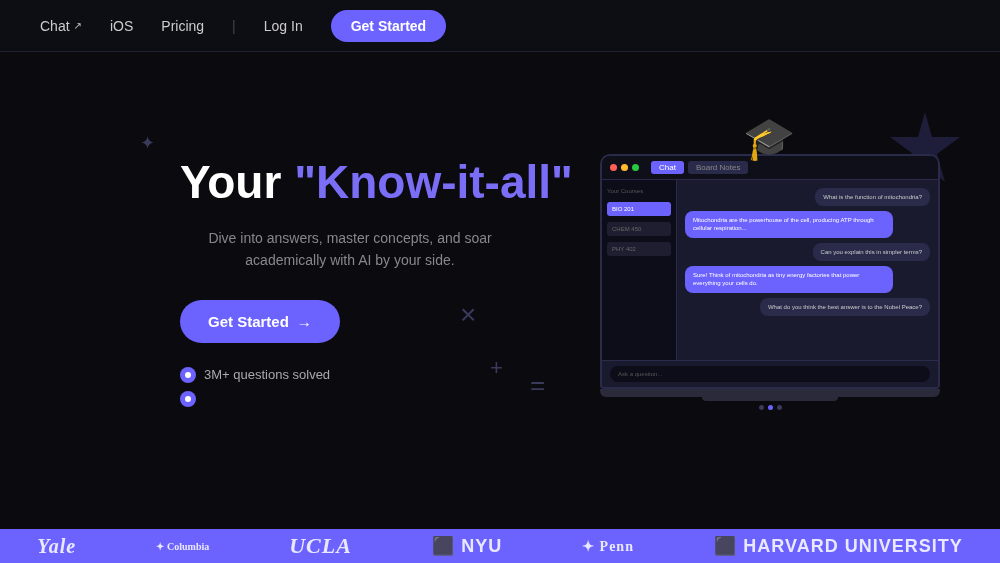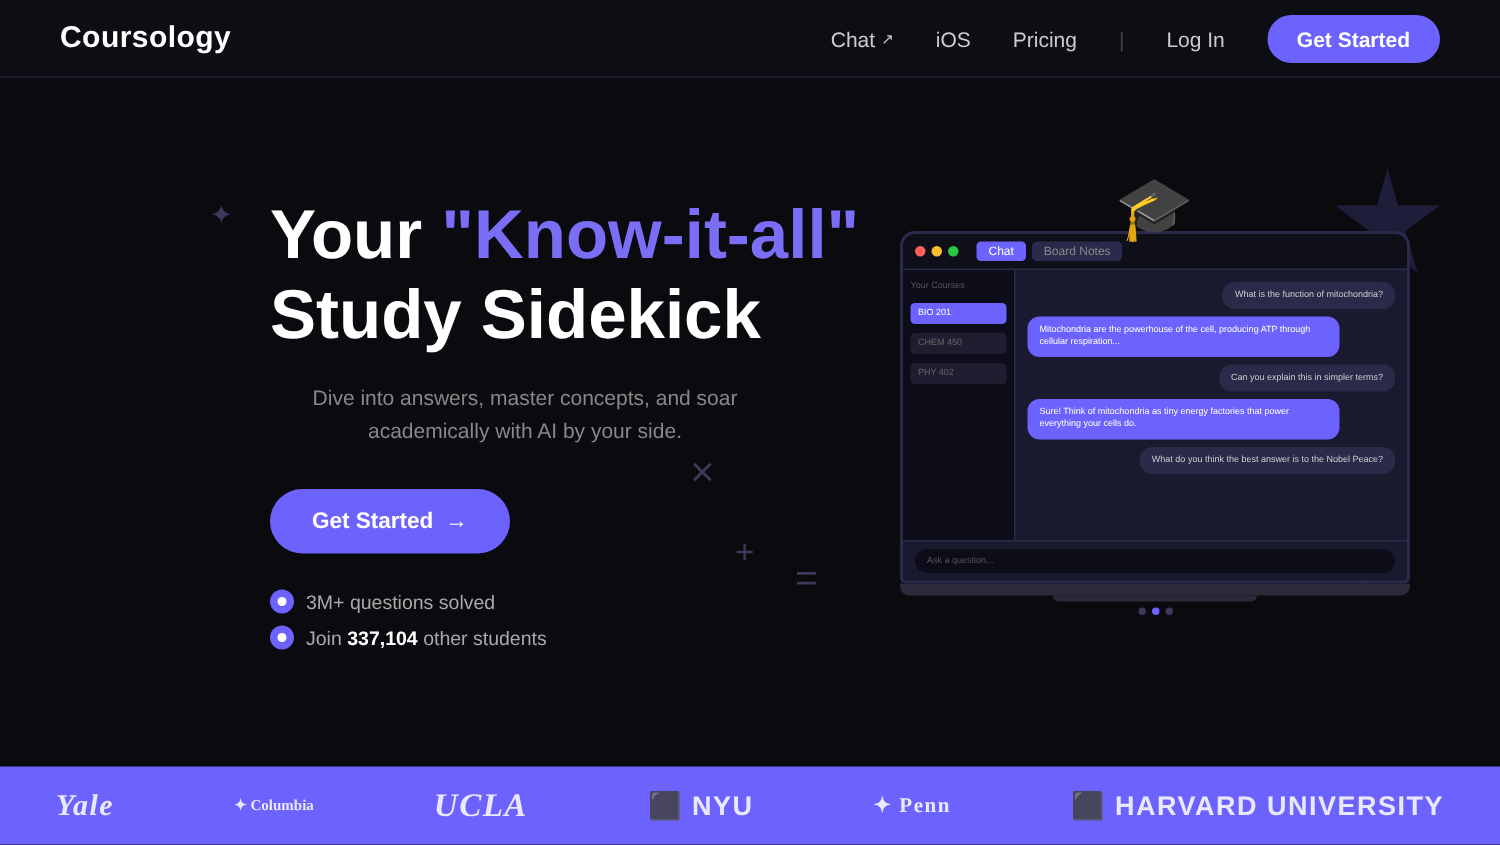--- a/index.html
+++ b/index.html
@@ -170,34 +170,33 @@
     }
     .laptop-dots {
       display: flex; justify-content: center; gap: 4px; margin-top: 4px;
     }
     .laptop-dot { width: 5px; height: 5px; border-radius: 50%; background: #3a3a5a; }
     .laptop-dot.active { background: #6c63ff; }
 
     
     .uni-bar {
       position: absolute; bottom: 0; left: 0; right: 0;
-      height: 52px;
+      height: 34px;
       background: #6c63ff;
       display: flex; align-items: center; justify-content: center; gap: 80px;
     }
     .uni-logo {
       color: rgba(255,255,255,0.85); font-size: 16px; font-weight: 700; font-style: italic;
       letter-spacing: 1px;
     }
   </style>
 </head>
 <body>
 
 <nav>
-  <span class="nav-logo">Coursology</span>
   <div class="nav-links">
     <a class="nav-link">
       <span>Chat</span>
       <span class="ext-icon">↗</span>
     </a>
     <a class="nav-link">iOS</a>
     <a class="nav-link">Pricing</a>
     <span class="nav-separator">|</span>
     <a class="nav-link">Log In</a>
     <button class="nav-cta">Get Started</button>
@@ -219,35 +218,33 @@
     <polygon points="30,0 10,35 25,35 20,70 45,30 28,30" fill="#1e1e3a"></polygon>
   </svg>
 
   <span class="deco-plus1">×</span>
   <span class="deco-plus2">+</span>
   <span class="deco-equals">=</span>
 
   <div class="hero-text">
     <h1 class="hero-title">
       <span>Your </span><span class="highlight">"Know-it-all"</span><br>
-      <span>Study Sidekick</span>
     </h1>
     <p class="hero-subtitle">Dive into answers, master concepts, and soar academically with AI by your side.</p>
     <button class="hero-btn">
       <span>Get Started</span>
       <span>→</span>
     </button>
     <div class="hero-stats">
       <div class="stat-item">
         <div class="stat-dot"></div>
         <span>3M+ questions solved</span>
       </div>
       <div class="stat-item">
         <div class="stat-dot"></div>
-        <span>Join <strong>337,104</strong> <span> other students</span></span>
       </div>
     </div>
   </div>
 
   <div class="laptop-wrap">
     <div class="laptop-owl">🎓</div>
     <div class="laptop-screen">
       <div class="laptop-toolbar">
         <div class="toolbar-dot red"></div>
         <div class="toolbar-dot yellow"></div>

